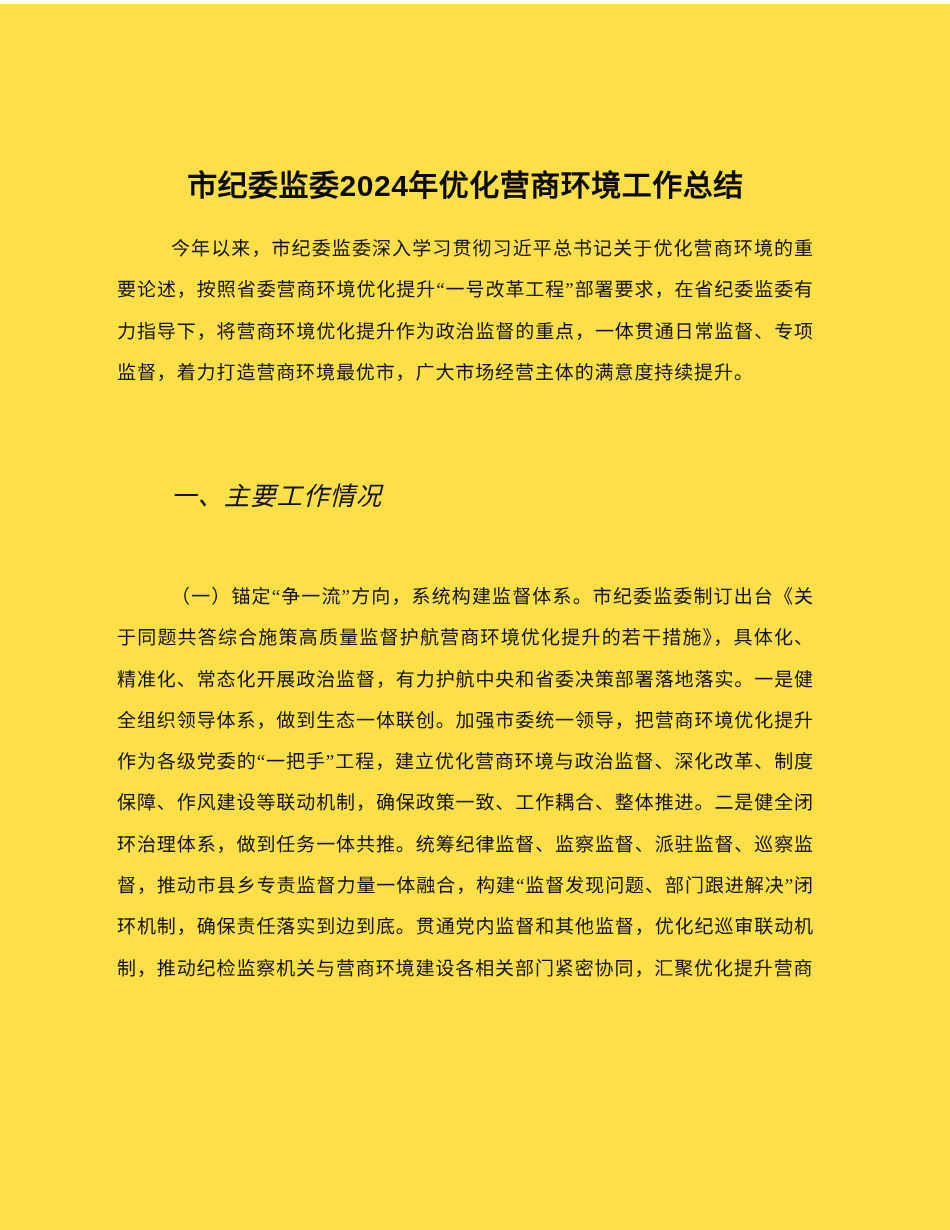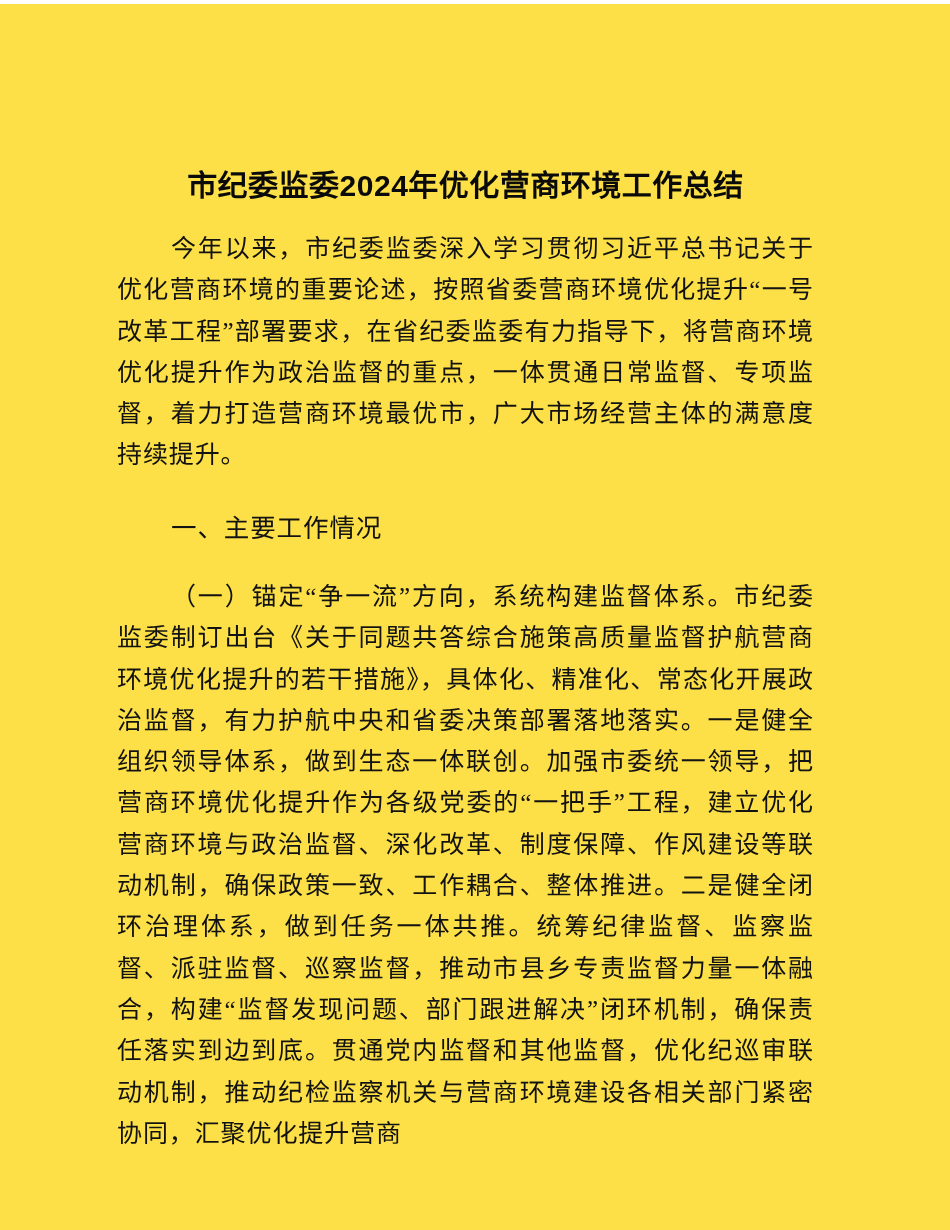--- a/index.html
+++ b/index.html
@@ -40,40 +40,40 @@
     position: absolute;
     top: 162px;
     left: -10px;
     width: 717px;
     white-space: nowrap;
   }
 
   
   .para {
     font-family: "Liberation Serif", "DejaVu Serif", serif;
-    font-size: 25px;
+    font-size: 19px;
     line-height: 41.3px;
     color: #121212;
     text-align: justify;
     text-align-last: left;
     text-justify: inter-ideograph;
     margin: 0;
     padding: 0;
     letter-spacing: 0.9px;
     word-break: break-all;
     -webkit-font-smoothing: antialiased;
   }
 
   .para.indent {
     text-indent: 54px;
   }
 
   
   .blk-p1   { position: absolute; top: 224px; left: 0; width: 697px; }
-  .blk-h1   { position: absolute; top: 504px; left: 0; width: 697px; }
+  .blk-h1   { position: absolute; top: 472px; left: 0; width: 697px; font-style: italic; }
   .blk-p2   { position: absolute; top: 572px; left: 0; width: 697px; }
 
   
   .section-heading {
     font-family: "Liberation Serif", "DejaVu Serif", serif;
     font-size: 25.5px;
     line-height: 41.3px;
     color: #121212;
     letter-spacing: 0.9px;
     margin: 0;

